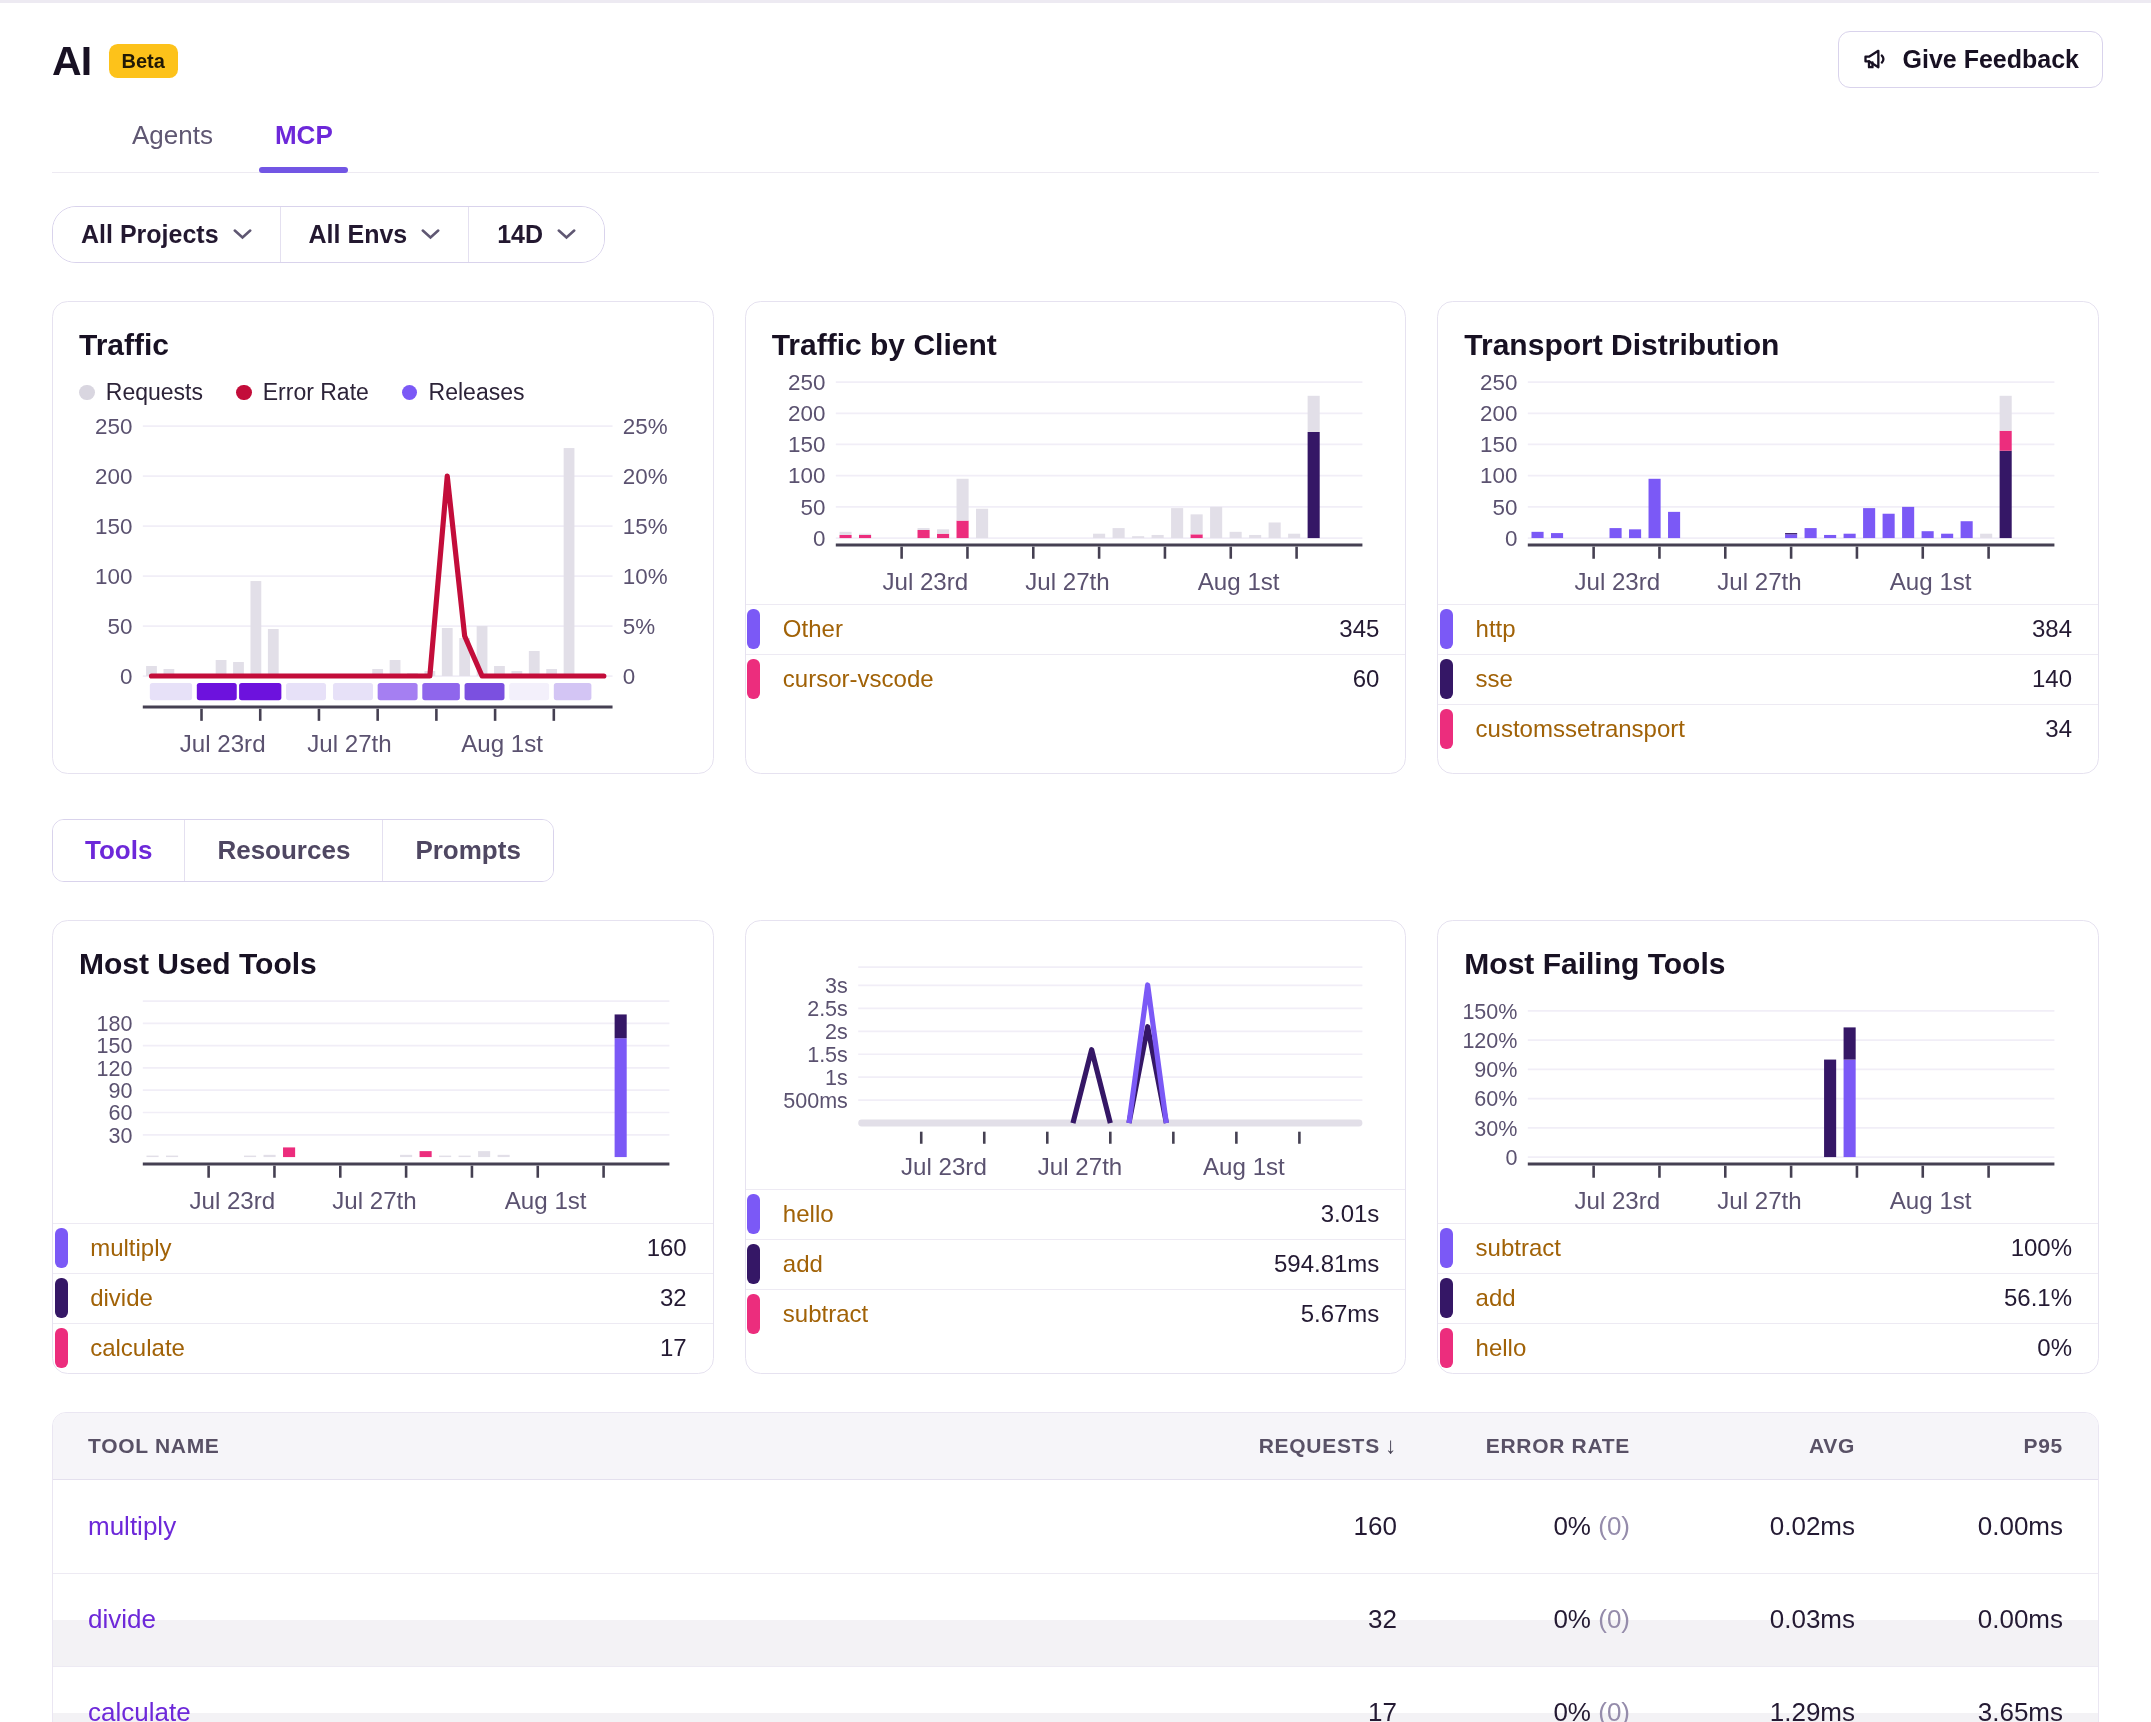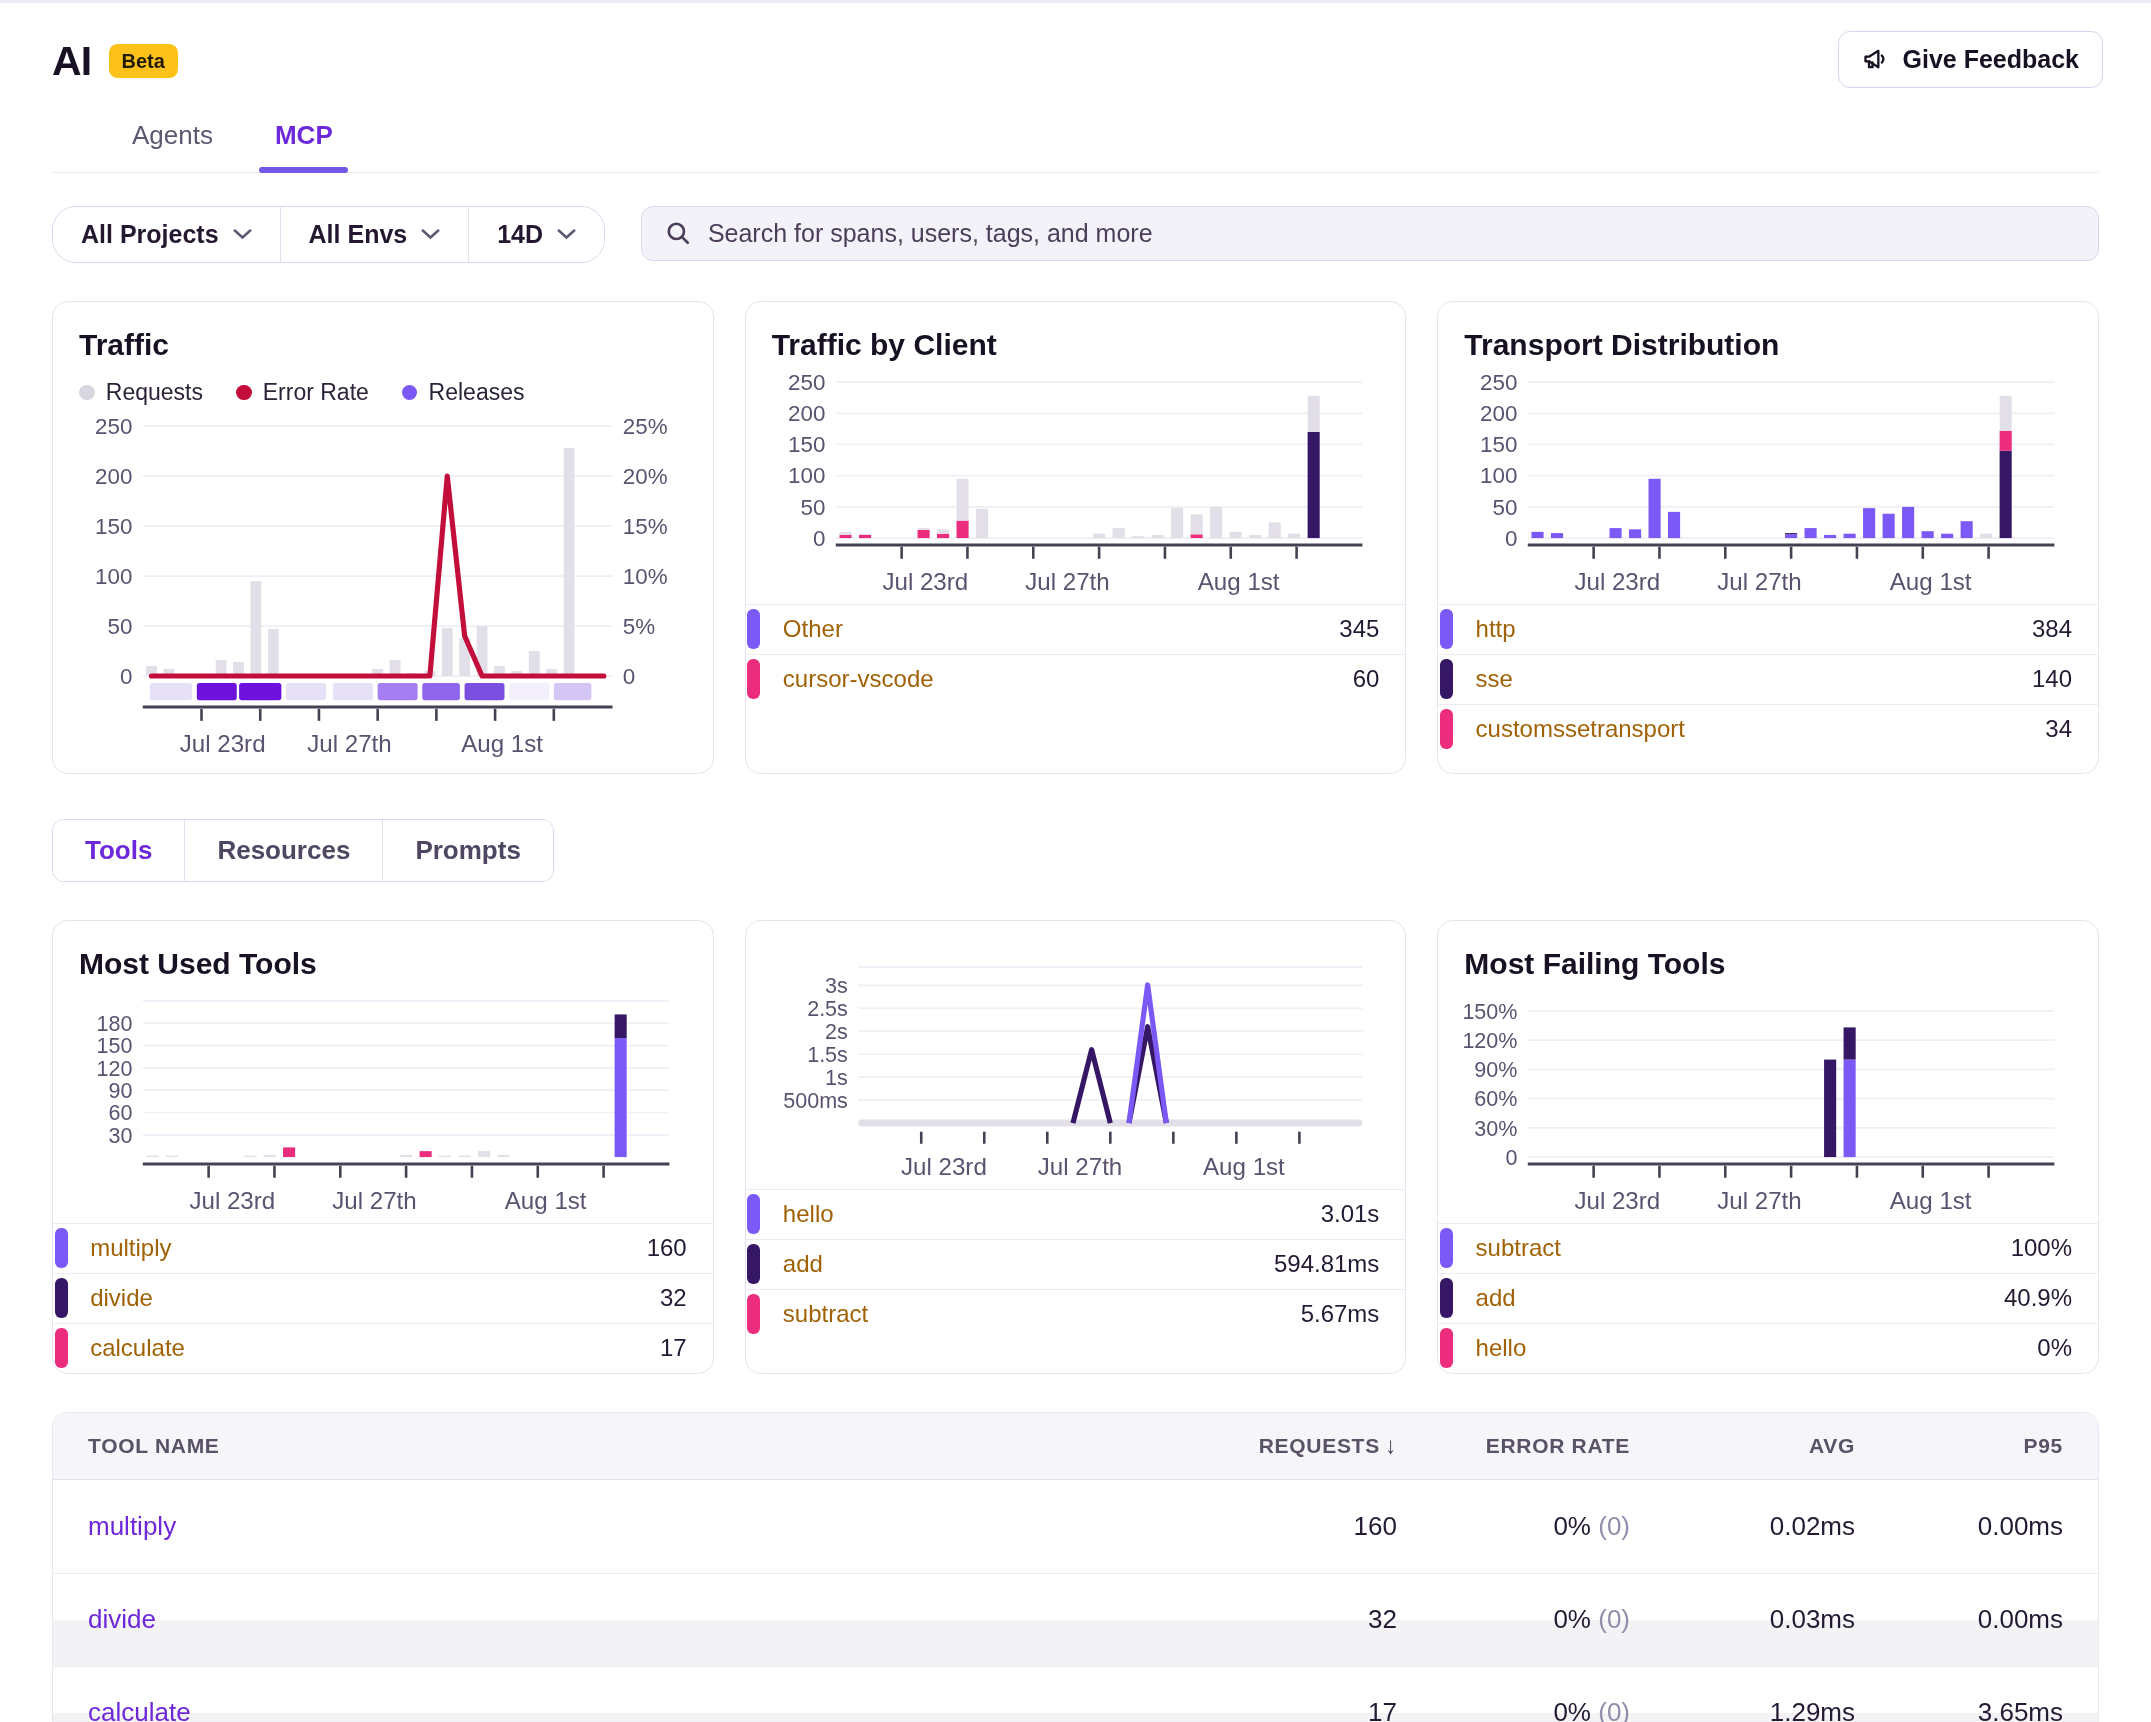--- a/index.html
+++ b/index.html
@@ -117,27 +117,20 @@
       <svg width="19" height="12" viewBox="0 0 22 14" fill="none" stroke="#5f5772" stroke-width="3" stroke-linecap="round">
           <polyline points="2,3 11,11 20,3"></polyline>
         </svg>
     </button>
     <button class="seg-btn">
       <span>14D</span>
       <svg width="19" height="12" viewBox="0 0 22 14" fill="none" stroke="#5f5772" stroke-width="3" stroke-linecap="round">
           <polyline points="2,3 11,11 20,3"></polyline>
         </svg>
     </button>
-  </div>
-  <div class="searchbar">
-    <svg width="26" height="26" viewBox="0 0 24 24" fill="none" stroke="#4a3e58" stroke-width="2.4" stroke-linecap="round">
-        <circle cx="10.5" cy="10.5" r="7"></circle>
-        <line x1="16" y1="16" x2="21" y2="21"></line>
-      </svg>
-    <input type="text" placeholder="Search for spans, users, tags, and more" style="">
   </div>
 </div>
 
 <div class="cards">
   <div class="card pad-bottom">
     <div class="card-title">Traffic</div>
     <div class="chips">
       <span class="chip">
           <span class="dot" style="background: rgb(217, 214, 224);"></span>
           <span>Requests</span>
@@ -491,21 +484,21 @@
       </svg>
     <div class="legend-list">
         <div class="legend-row">
           <span class="pill" style="background: rgb(123, 89, 246);"></span>
           <span class="l-label">subtract</span>
           <span class="l-value">100%</span>
         </div>
         <div class="legend-row">
           <span class="pill" style="background: rgb(53, 23, 102);"></span>
           <span class="l-label">add</span>
-          <span class="l-value">40.9%</span>
+          <span class="l-value">56.1%</span>
         </div>
         <div class="legend-row">
           <span class="pill" style="background: rgb(236, 45, 125);"></span>
           <span class="l-label">hello</span>
           <span class="l-value">0%</span>
         </div>
       </div>
   </div>
 </div>
 

